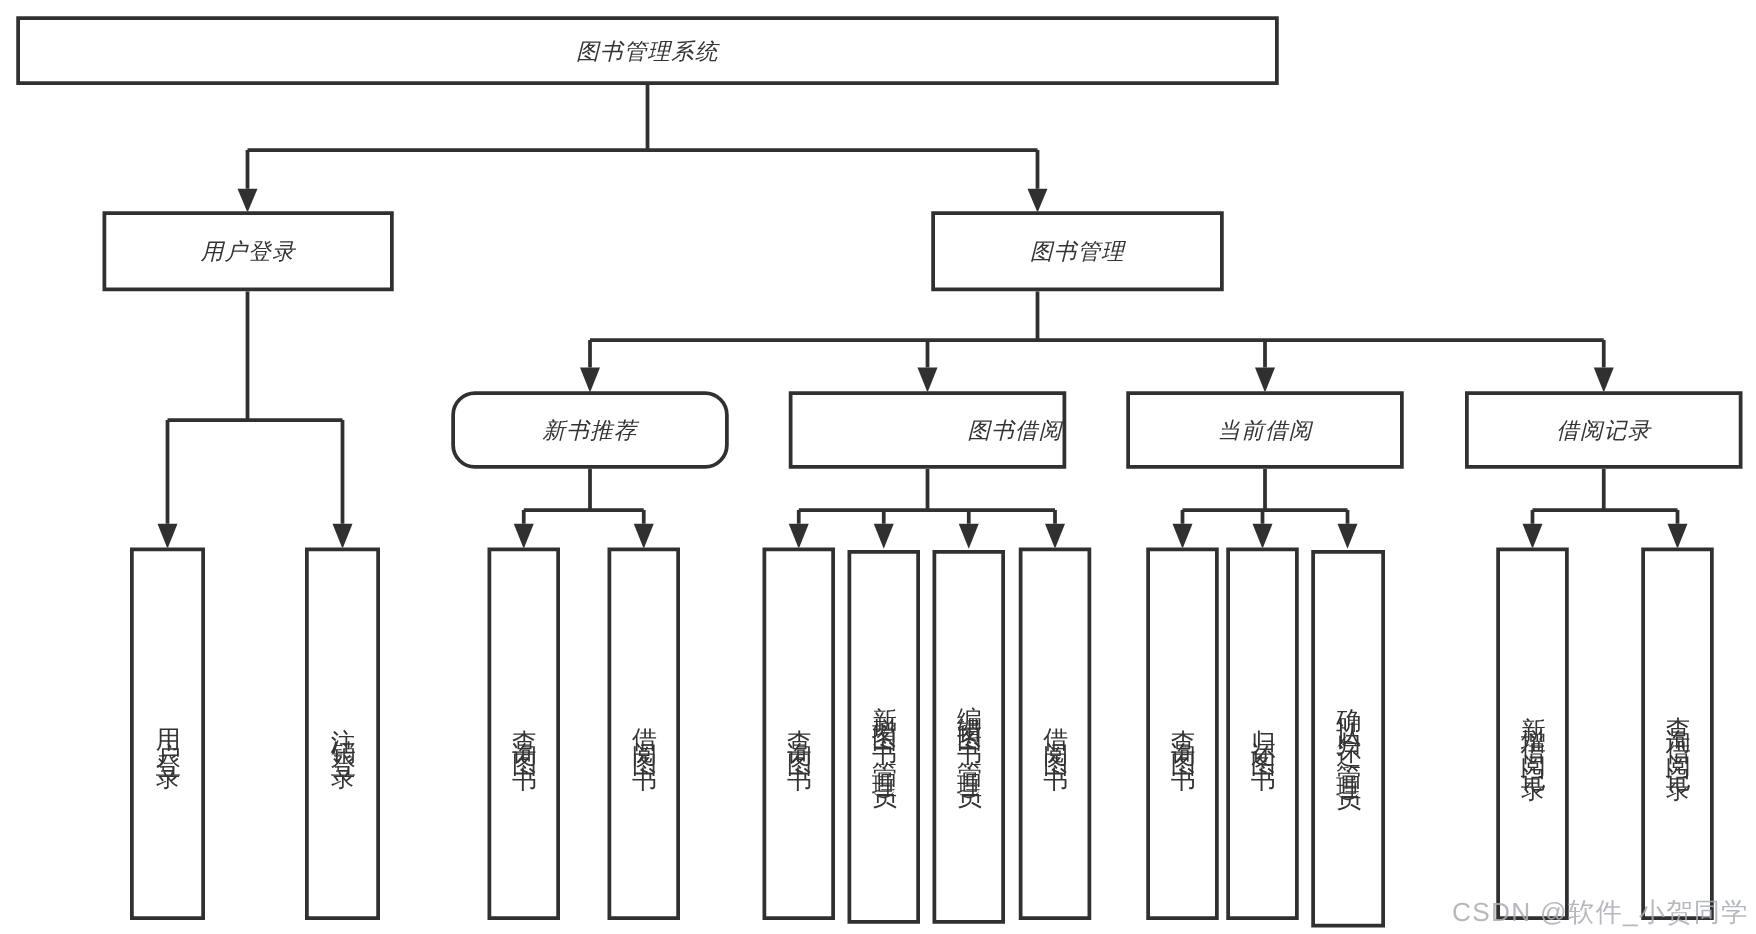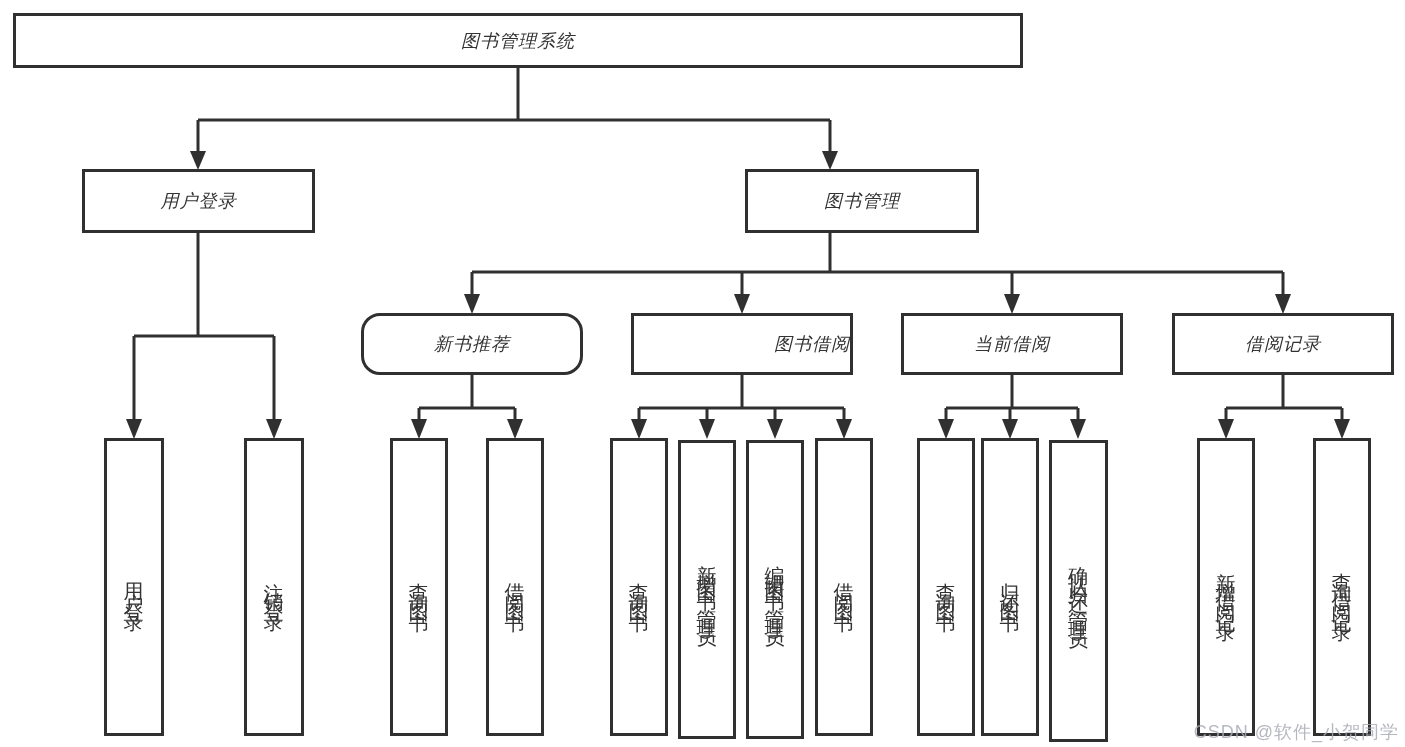--- a/index.html
+++ b/index.html
@@ -18,21 +18,21 @@
     font-size:20px;
     writing-mode:vertical-rl;
     text-orientation:mixed;
     letter-spacing:10px;
     line-height:1;
     text-align:center;
   }
   .vnode span{display:block;}
   .watermark{
     position:absolute;right:6px;bottom:3px;
-    font-size:18px;color:rgba(168,172,180,0.85);
+    font-size:21px;color:rgba(168,172,180,0.85);
     letter-spacing:1px;white-space:nowrap;
   }
 </style>
 </head>
 <body>
 
 <div class="stage">
 
   <svg class="connectors" width="1405" height="747" viewBox="0 0 1405 747">
     <g stroke="#303030" stroke-width="3" fill="none">

